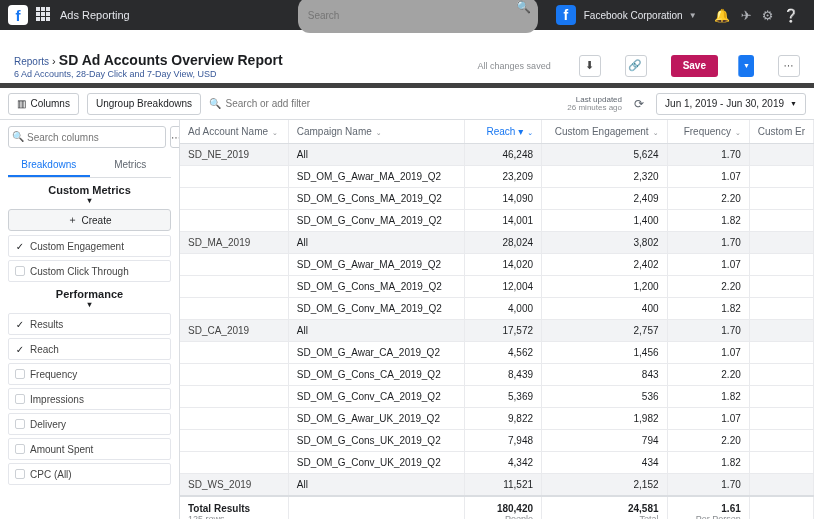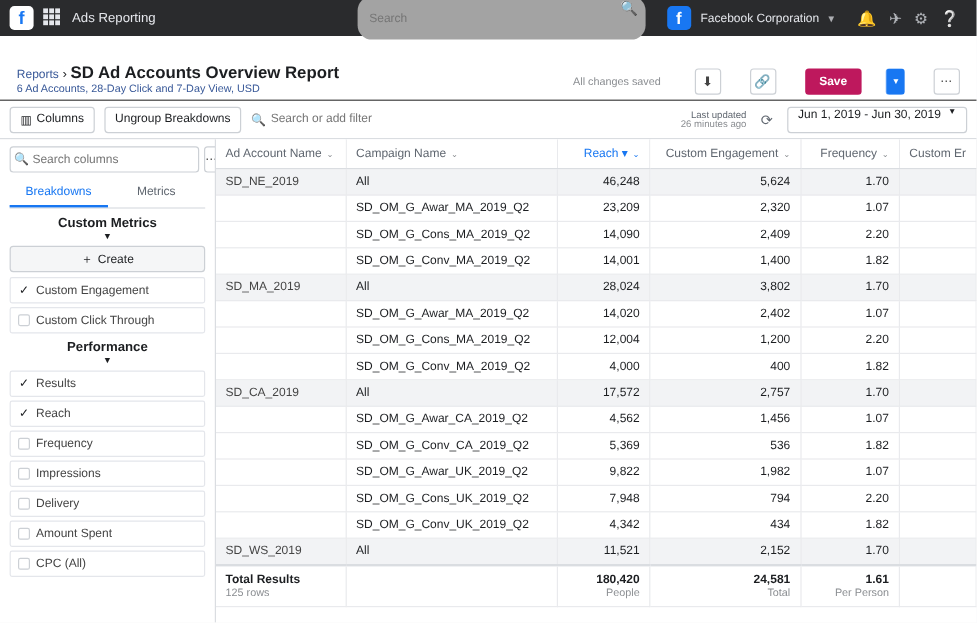--- a/index.html
+++ b/index.html
@@ -15,40 +15,40 @@
 .topbar-search { margin-left:auto; width:240px; height:36px; border-radius:12px; background:#a3a3a3; border:none; padding:0 24px 0 10px; font-size:10px; }
 .topbar-search-wrap { position:relative; }
 .topbar-search-wrap .mag { position:absolute; right:6px; top:3px; font-size:12px; color:#555; }
 .comp-logo { width:20px; height:20px; background:#1877f2; color:#fff; display:flex; align-items:center; justify-content:center; font-weight:bold; border-radius:4px; margin-left:10px; font-size:14px; }
 .company { display:flex; align-items:center; gap:6px; font-size:10px; }
 .company .chev { font-size:8px; opacity:.7; }
 .top-icons { display:flex; gap:10px; margin-left:10px; }
 .top-icons span { color:#b0b3b8; font-size:13px; cursor:pointer; }
 
 
-.subheader { padding:22px 14px 4px; display:flex; align-items:flex-end; border-bottom:1px solid #404040; }
+.subheader { padding:22px 14px 4px; display:flex; align-items:center; border-bottom:5px solid #404040; }
 .breadcrumb { font-size:10px; color:#385898; }
 .report-title { font-size:14px; font-weight:bold; color:#1c1e21; }
 .subtext { font-size:9px; color:#385898; margin-top:1px; }
 .sub-right { margin-left:auto; display:flex; align-items:center; gap:24px; }
 .saved { font-size:9px; color:#8a8d91; margin-right:4px; }
 .icon-btn { width:22px; height:22px; border:1px solid #ccd0d5; border-radius:3px; background:#fff; display:flex; align-items:center; justify-content:center; font-size:11px; color:#444; cursor:pointer; }
 .save-btn { height:22px; padding:0 12px; background:#be185d; color:#fff; border:none; border-radius:3px; font-size:10px; font-weight:bold; cursor:pointer; }
 .save-caret { width:16px; height:22px; background:#1877f2; border-radius:3px; margin-left:-4px; color:#fff; display:flex; align-items:center; justify-content:center; font-size:7px; border-left:1px solid rgba(255,255,255,.3); cursor:pointer;}
 .dots-btn { width:22px; height:22px; border:1px solid #ccd0d5; border-radius:3px; background:#fff; display:flex; align-items:center; justify-content:center; cursor:pointer; letter-spacing:1px; font-size:10px; color:#444;}
 
 
 .toolbar { height:32px; border-bottom:1px solid #dadde1; display:flex; align-items:center; padding:0 8px; gap:8px; }
 .tbtn { height:22px; border:1px solid #ccd0d5; border-radius:3px; background:#fff; padding:0 8px; font-size:10px; display:flex; align-items:center; gap:4px; cursor:pointer; }
 .search-filter { flex:1; display:flex; align-items:center; gap:4px; color:#8a8d91; font-size:10px; }
 .search-filter input { border:none; outline:none; font-size:10px; width:180px; }
 .last-upd { font-size:8px; color:#8a8d91; text-align:right; line-height:1; }
 .last-upd div:first-child { color:#606770; }
 .refresh { font-size:12px; color:#606770; cursor:pointer; margin:0 4px; }
-.daterange { height:22px; border:1px solid #ccd0d5; border-radius:3px; background:#fff; padding:0 8px; font-size:10px; display:flex; gap:6px; cursor:pointer; }
+.daterange { height:22px; border:1px solid #ccd0d5; border-radius:3px; background:#fff; padding:0 8px; font-size:10px; display:flex; align-items:center; gap:6px; cursor:pointer; }
 
 
 .body { flex:1; display:flex; overflow:hidden; }
 
 
 .sidebar { width:180px; border-right:1px solid #dadde1; padding:6px 8px; overflow:auto; }
 .side-search-row { display:flex; gap:4px; margin-bottom:6px; }
 .side-search { flex:1; height:22px; border:1px solid #ccd0d5; border-radius:3px; padding:0 6px 0 18px; font-size:10px; background:#fff; }
 .side-search-wrap { position:relative; flex:1; }
 .side-search-wrap .mag { position:absolute; left:4px; top:5px; font-size:10px; color:#8a8d91;}
@@ -307,20 +307,28 @@
             <tr>
               <td></td>
               <td>SD_OM_G_Awar_CA_2019_Q2</td>
               <td class="num">4,562</td>
               <td class="num">1,456</td>
               <td class="num">1.07</td>
               <td></td>
             </tr>
             <tr>
               <td></td>
+              <td>SD_OM_G_Cons_CA_2019_Q2</td>
+              <td class="num">8,439</td>
+              <td class="num">843</td>
+              <td class="num">2.20</td>
+              <td></td>
+            </tr>
+            <tr>
+              <td></td>
               <td>SD_OM_G_Conv_CA_2019_Q2</td>
               <td class="num">5,369</td>
               <td class="num">536</td>
               <td class="num">1.82</td>
               <td></td>
             </tr>
             <tr>
               <td></td>
               <td>SD_OM_G_Awar_UK_2019_Q2</td>
               <td class="num">9,822</td>

